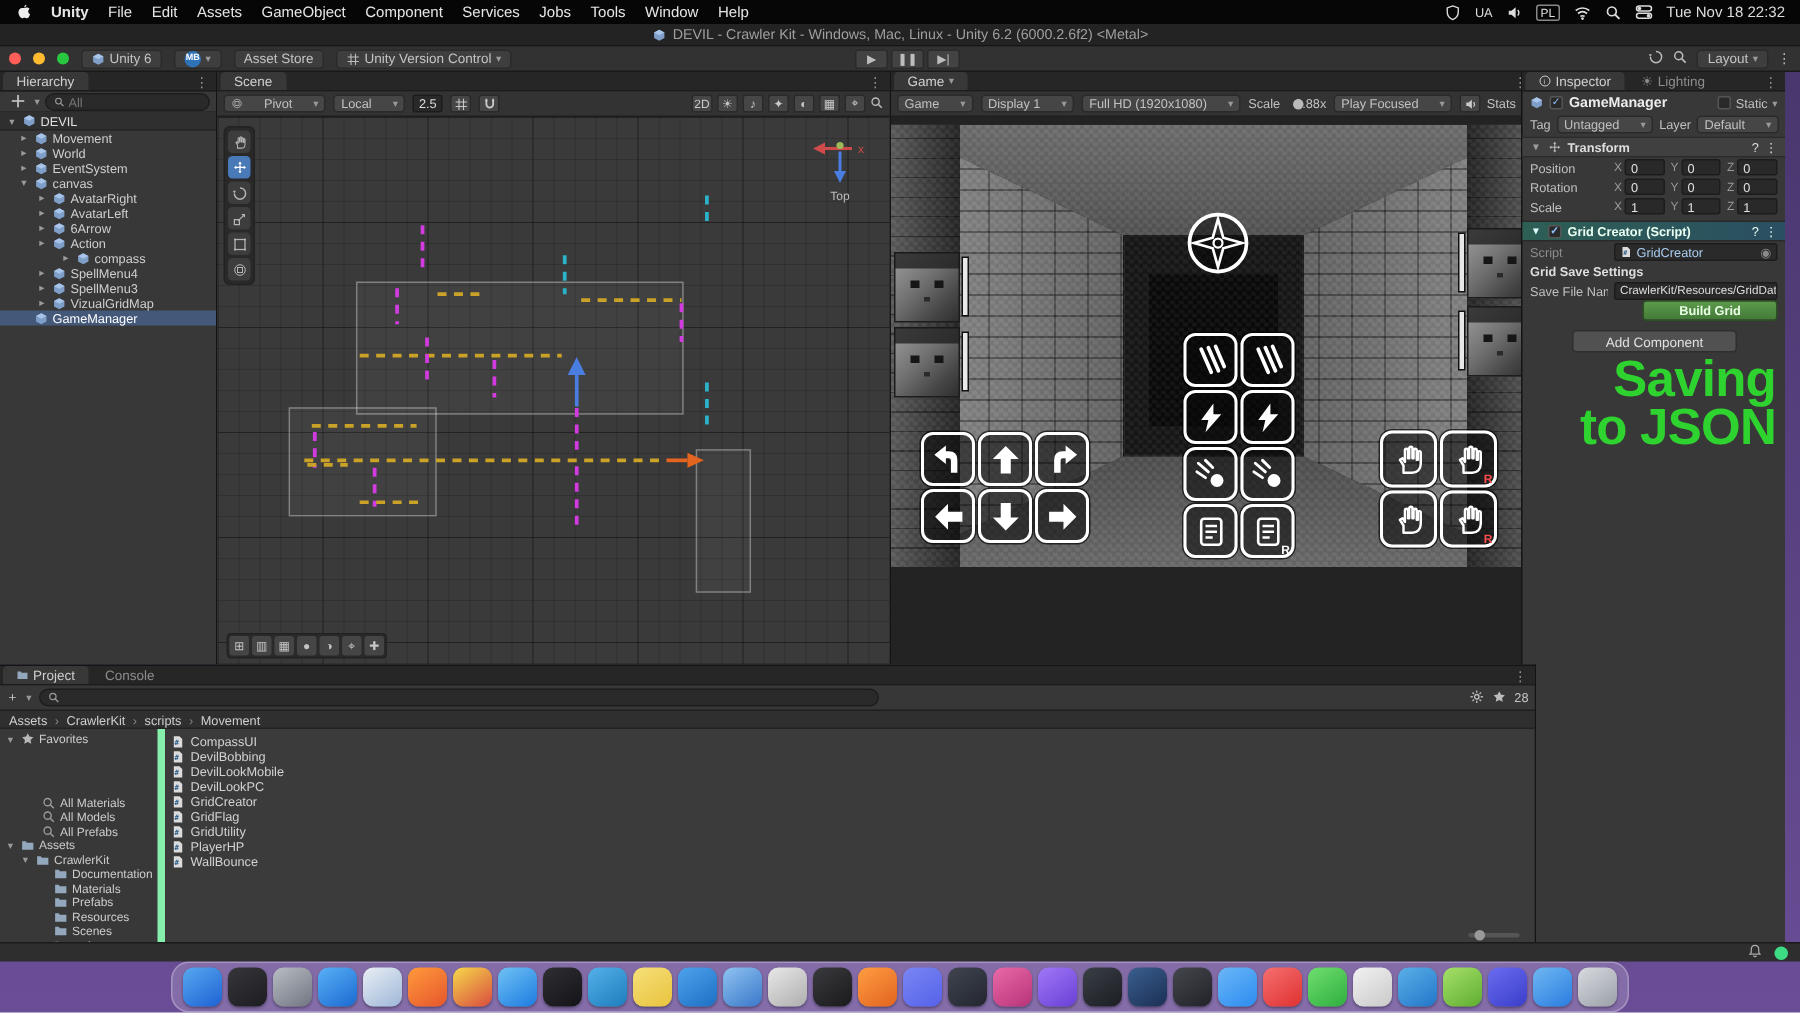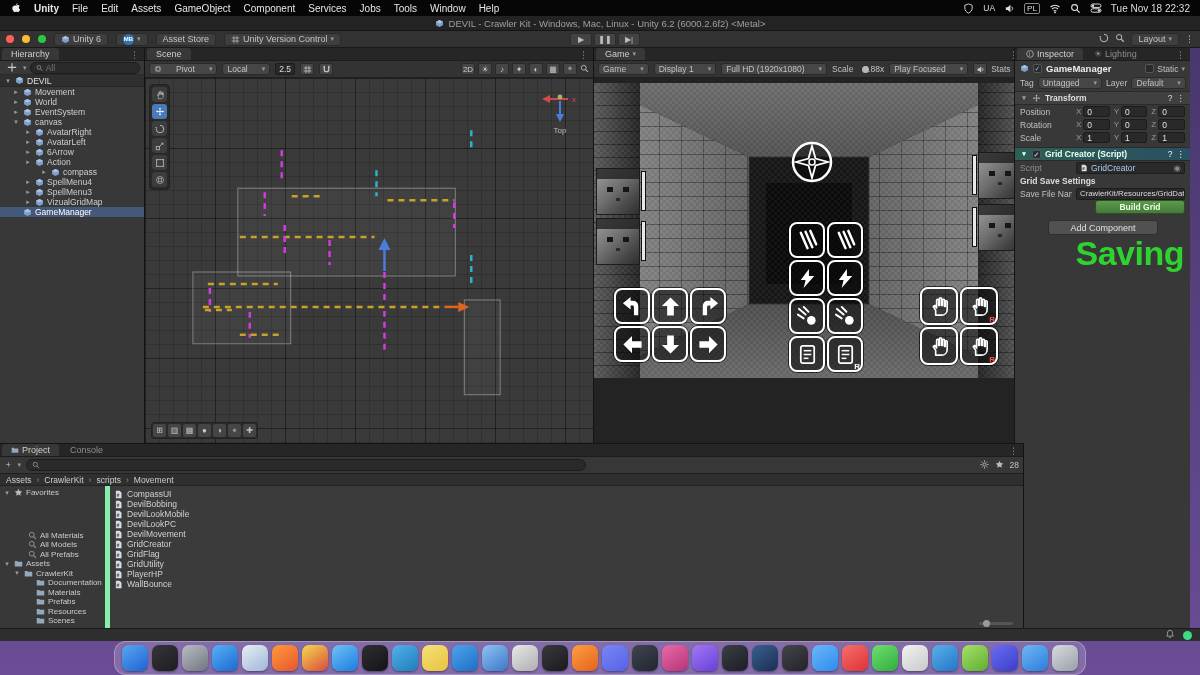--- a/index.html
+++ b/index.html
@@ -950,20 +950,21 @@
       <span>Grid Save Settings</span>
     </div>
     <div class="irow">
       <span class="ilabel">Save File Name</span>
       <span class="field" style="flex:1;overflow:hidden;white-space:nowrap;font-size:7.8px">CrawlerKit/Resources/GridData.j</span>
     </div>
     <div class="buildbtn" style="top:139px">Build Grid</div>
     <div class="addcomp" style="top:159px">Add Component</div>
     <div class="overlay-caption" style="color: rgb(47, 211, 47);">
       <div>Saving</div>
+      <div>to JSON</div>
     </div>
   </div>
 </div>
 
 <div id="project" class="panel">
   <div class="tabstrip">
     <div class="tab">
         <svg width="8" height="8" color="#93a8bc">
           <use href="#i-folder"></use>
         </svg>
@@ -1174,26 +1175,20 @@
           <span>DevilLookMobile</span>
         </div>
 
         <div class="frow" title="DevilLookPC">
           <svg width="9" height="9">
             <use href="#i-script"></use>
           </svg>
           <span>DevilLookPC</span>
         </div>
 
-        <div class="frow" title="DevilMovement">
-          <svg width="9" height="9">
-            <use href="#i-script"></use>
-          </svg>
-          <span>DevilMovement</span>
-        </div>
 
         <div class="frow" title="GridCreator">
           <svg width="9" height="9">
             <use href="#i-script"></use>
           </svg>
           <span>GridCreator</span>
         </div>
 
         <div class="frow" title="GridFlag">
           <svg width="9" height="9">

